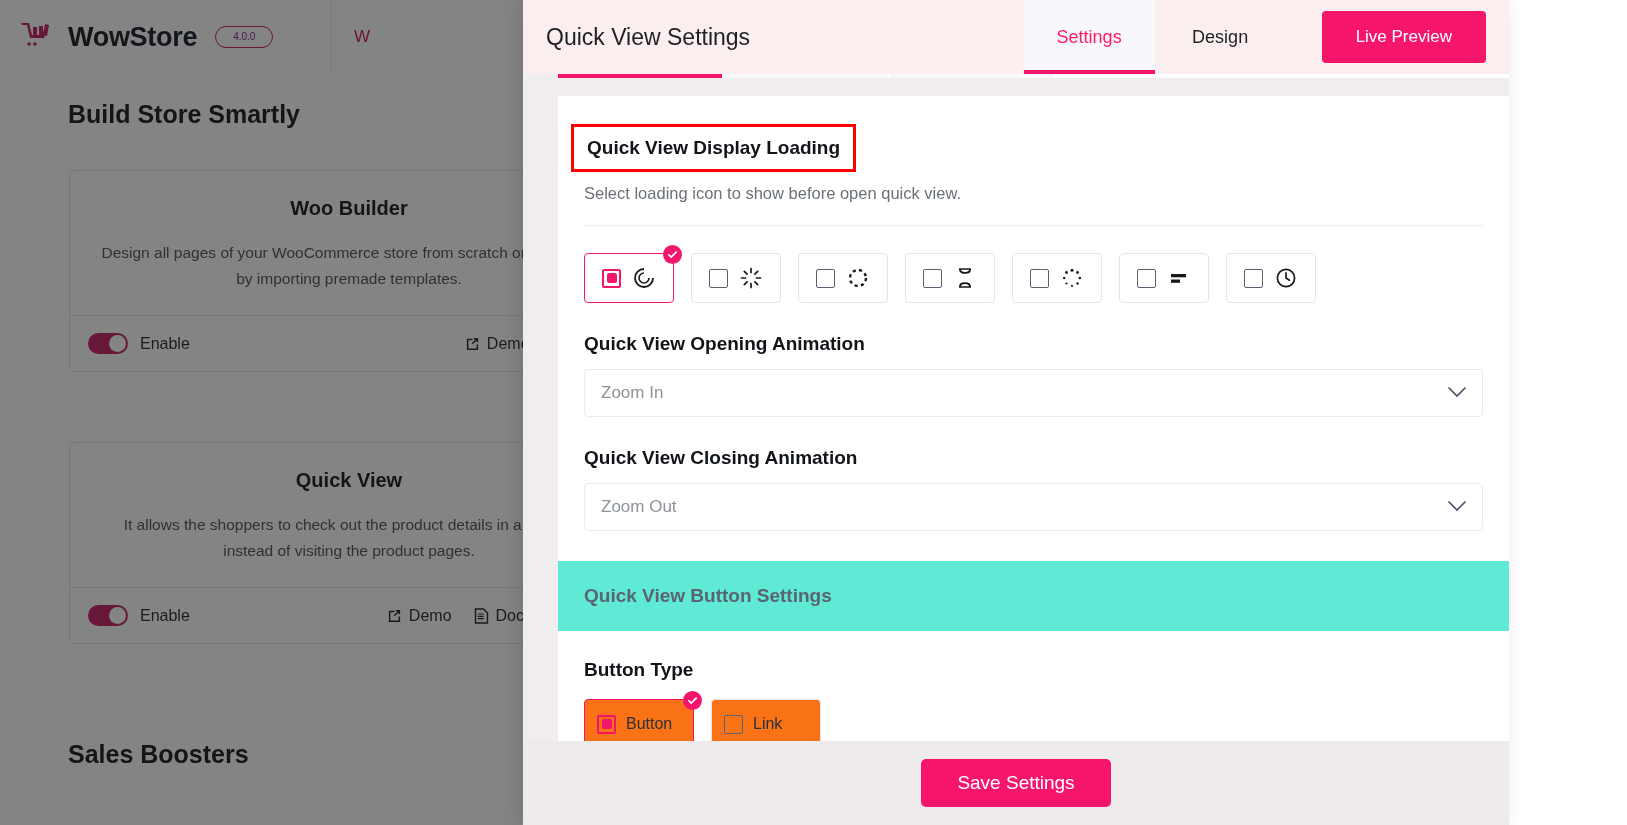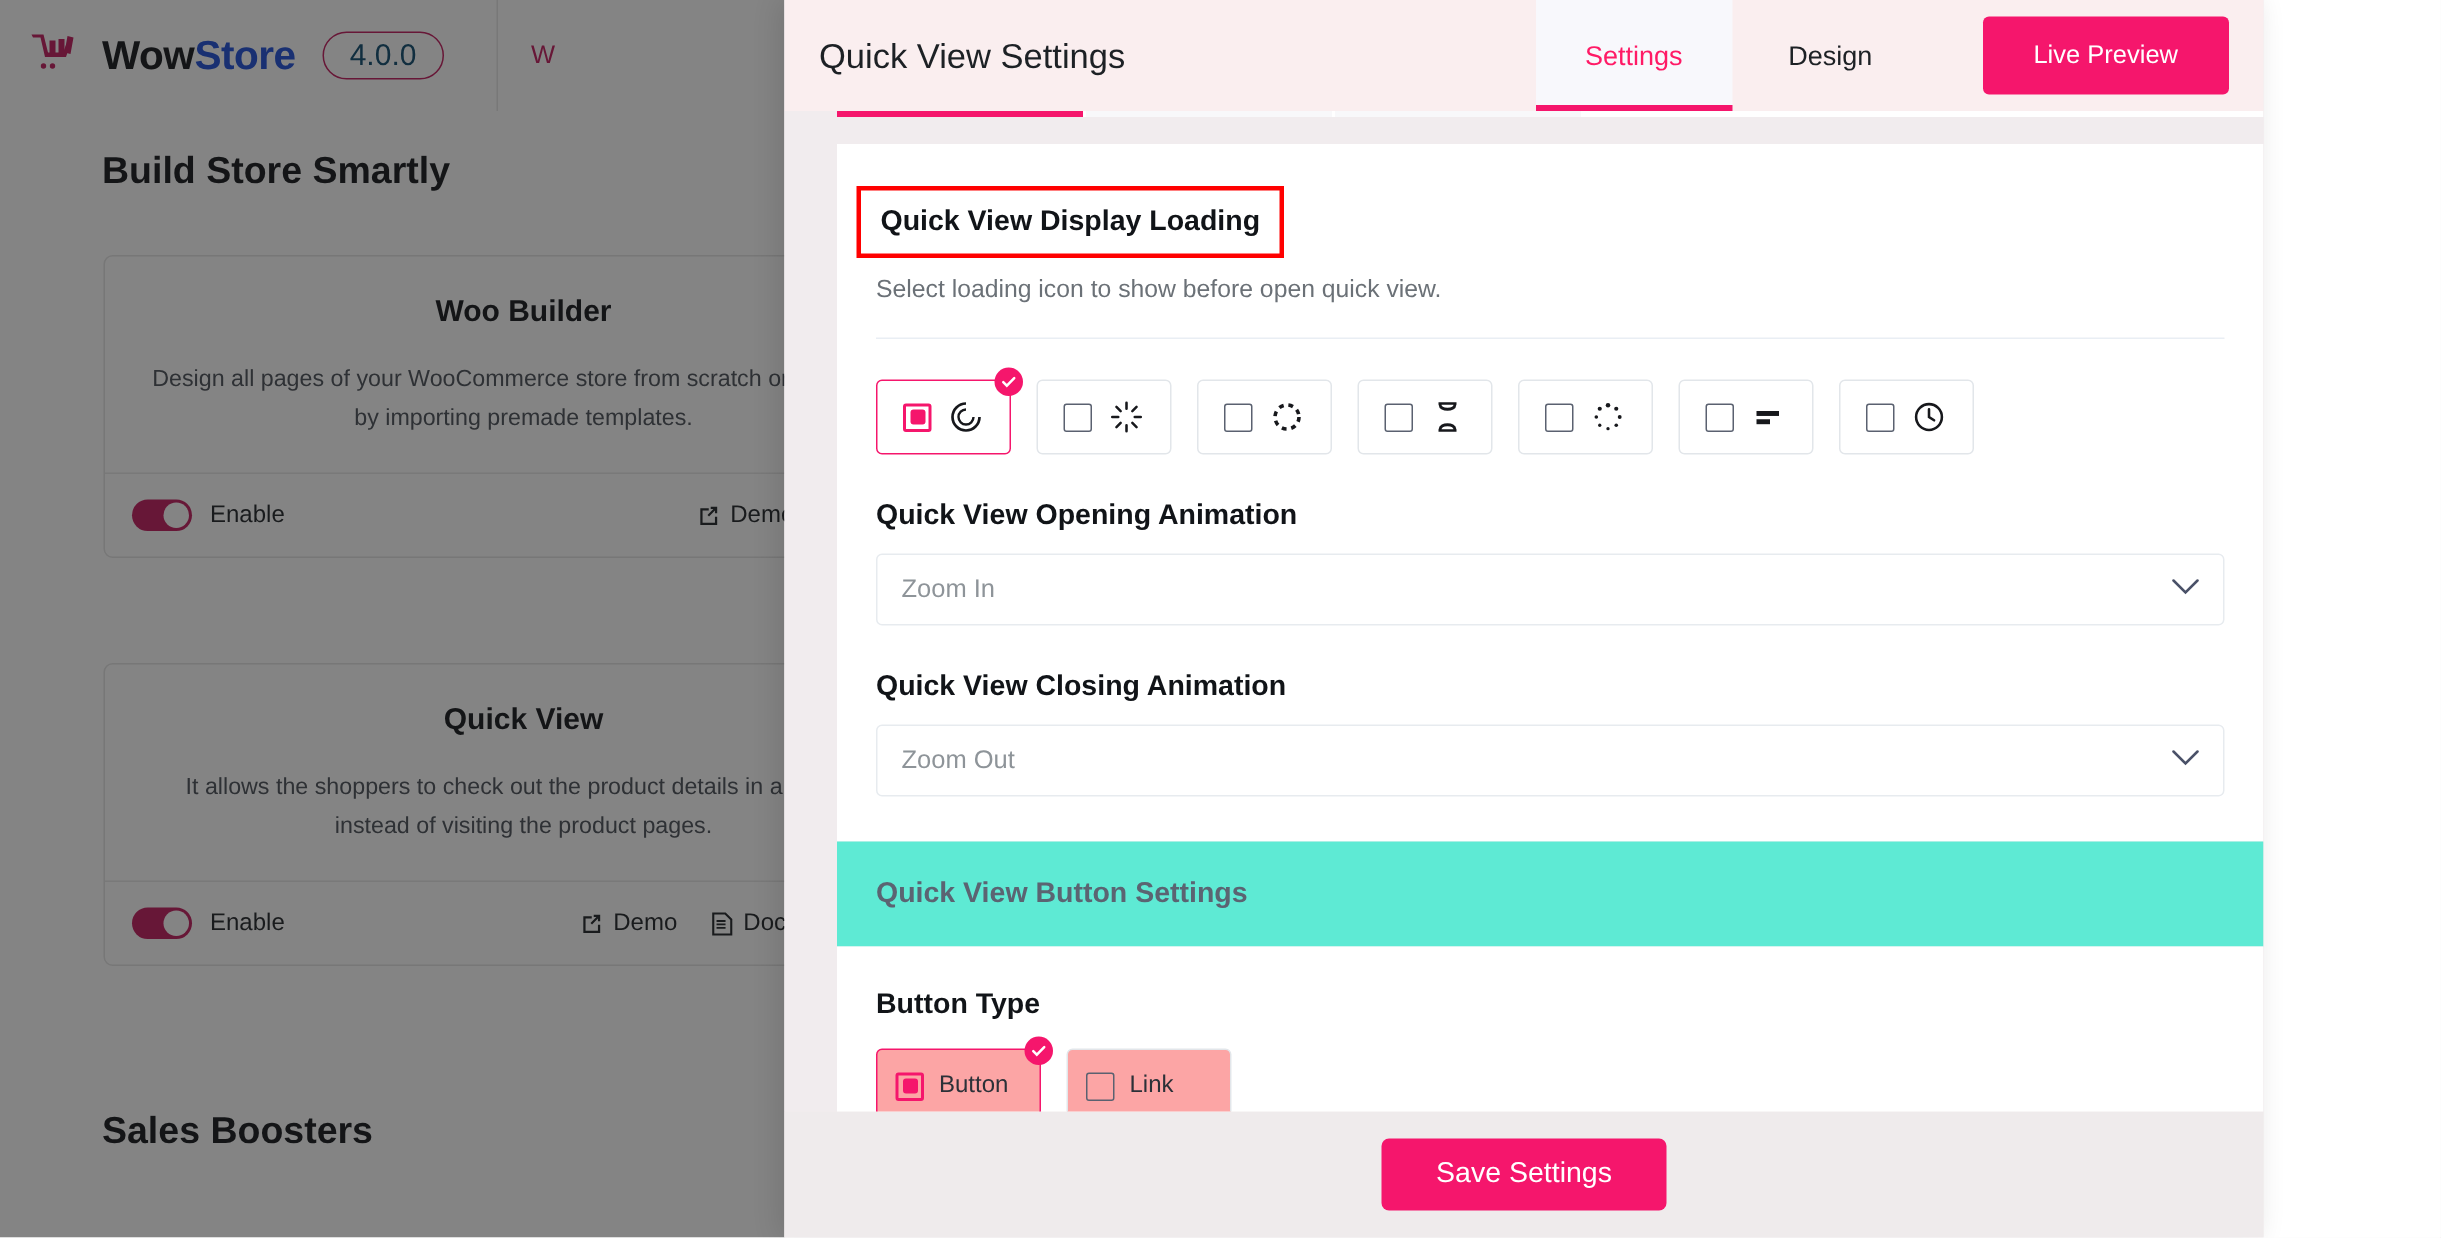--- a/index.html
+++ b/index.html
@@ -21,25 +21,25 @@
     background: #ffffff;
     display: flex; align-items: center;
   }
   .brand {
     display: flex; align-items: center; gap: 14px;
     padding-left: 20px; width: 332px; height: 74px;
     border-right: 1px solid #e6e6e6;
   }
   .brand-mark { width: 34px; height: 30px; display: block; }
   .brand-name { font-size: 27px; font-weight: 700; color: #111418; letter-spacing: -.3px; }
-  .brand-name .accent { color: #1d4ed8; margin-top: 16px; }
+  .brand-name .accent { color: #0f172a; margin-top: 16px; }
   .version-pill {
     margin-left: 4px;
-    border: 1px solid #c2185b; color: #0c4a6e;
-    border-radius: 20px; font-size: 20px;
+    border: 1px solid #c2185b; color: #701a75;
+    border-radius: 20px; font-size: 10px;
     padding: 5px 17px; line-height: 1;
   }
   .bg-nav { display: flex; align-items: stretch; height: 74px; }
   .bg-nav-item {
     display: flex; align-items: center; padding: 0 22px;
     font-size: 17px; color: #c2185b; position: relative;
     height: 74px;
   }
   .bg-nav-item.active::after {
     content: ""; position: absolute; left: 22px; right: 22px; bottom: 7px;
@@ -186,21 +186,21 @@
   }
   .save-btn {
     background: #f5166c; color: #fff; border: none; border-radius: 5px;
     font-size: 19px; padding: 0 36px; height: 48px; cursor: pointer;
   }
 
   .pt-label { font-size: 19px; font-weight: 700; color: #111418; }
   .pt-row { display: flex; gap: 17px; margin-top: 18px; }
   .pt-card {
     width: 110px; height: 50px; border: 1px solid #e2e6ea; border-radius: 4px;
-    background: #fca5a5; display: flex; align-items: center; gap: 10px;
+    background: #f97316; display: flex; align-items: center; gap: 10px;
     padding: 0 12px; position: relative; cursor: pointer; flex: none;
   }
   .pt-card.selected { border: 1.5px solid #f5166c; }
   .pt-card.selected .cb { border: 2px solid #f5166c; display: flex; align-items:center; justify-content:center; }
   .pt-card.selected .cb::after { content:""; width:10px; height:10px; background:#f5166c; border-radius:2px; }
   .pt-card .cb-lab { font-size: 16px; color: #2b3138; }
 </style>
 </head>
 <body>
 

